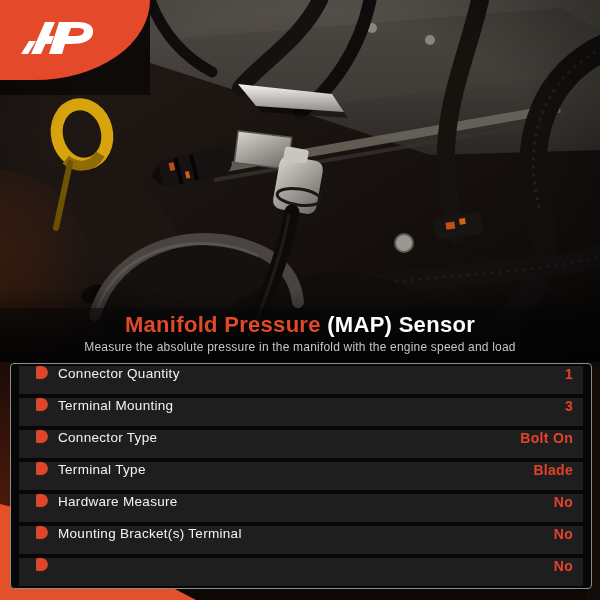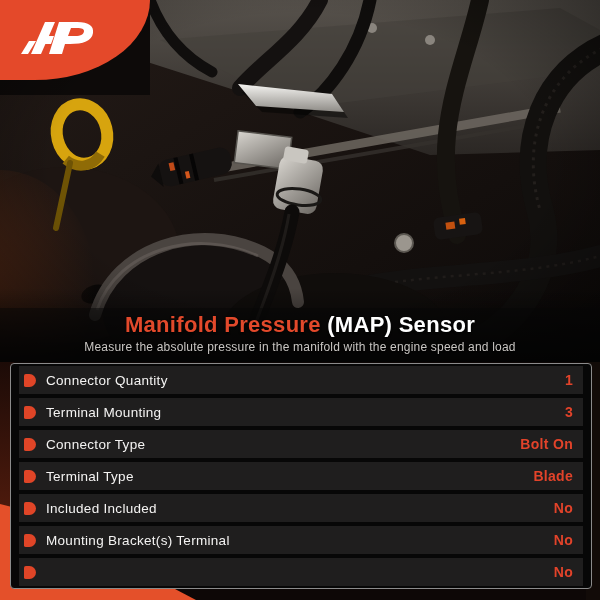--- a/index.html
+++ b/index.html
@@ -32,21 +32,21 @@
   }
 
   
   .spec-panel{
     position:absolute;left:10px;top:363px;width:582px;height:226px;
     background:#070707;border:1px solid #8b8b8b;border-radius:4px;
     padding:2px 8px;display:flex;flex-direction:column;gap:4px;
   }
   .spec-row{
     flex:0 0 28px;height:28px;background:#1f1e1e;
-    display:flex;align-items:center;padding:0 10px 0 5px;
+    display:flex;align-items:flex-start;padding:0 10px 0 17px;
   }
   .d-icon{
     flex:0 0 12px;width:12px;height:13px;background:#e04527;
     border-radius:2px 7px 7px 2px;margin-right:10px;
   }
   .spec-label{color:#f4f3f2;font-size:13.5px;font-weight:500;letter-spacing:.3px;}
   .spec-value{margin-left:auto;color:#e2432a;font-size:14px;font-weight:bold;letter-spacing:.3px;}
 </style>
 </head>
 <body>
@@ -192,21 +192,21 @@
       <span class="spec-label">Connector Type</span>
       <span class="spec-value">Bolt On</span>
     </div>
     <div class="spec-row">
       <span class="d-icon"></span>
       <span class="spec-label">Terminal Type</span>
       <span class="spec-value">Blade</span>
     </div>
     <div class="spec-row">
       <span class="d-icon"></span>
-      <span class="spec-label">Included Included</span>
+      <span class="spec-label">Hardware Measure</span>
       <span class="spec-value">No</span>
     </div>
     <div class="spec-row">
       <span class="d-icon"></span>
       <span class="spec-label">Mounting Bracket(s) Terminal</span>
       <span class="spec-value">No</span>
     </div>
     <div class="spec-row">
       <span class="d-icon"></span>
       <span class="spec-value">No</span>

